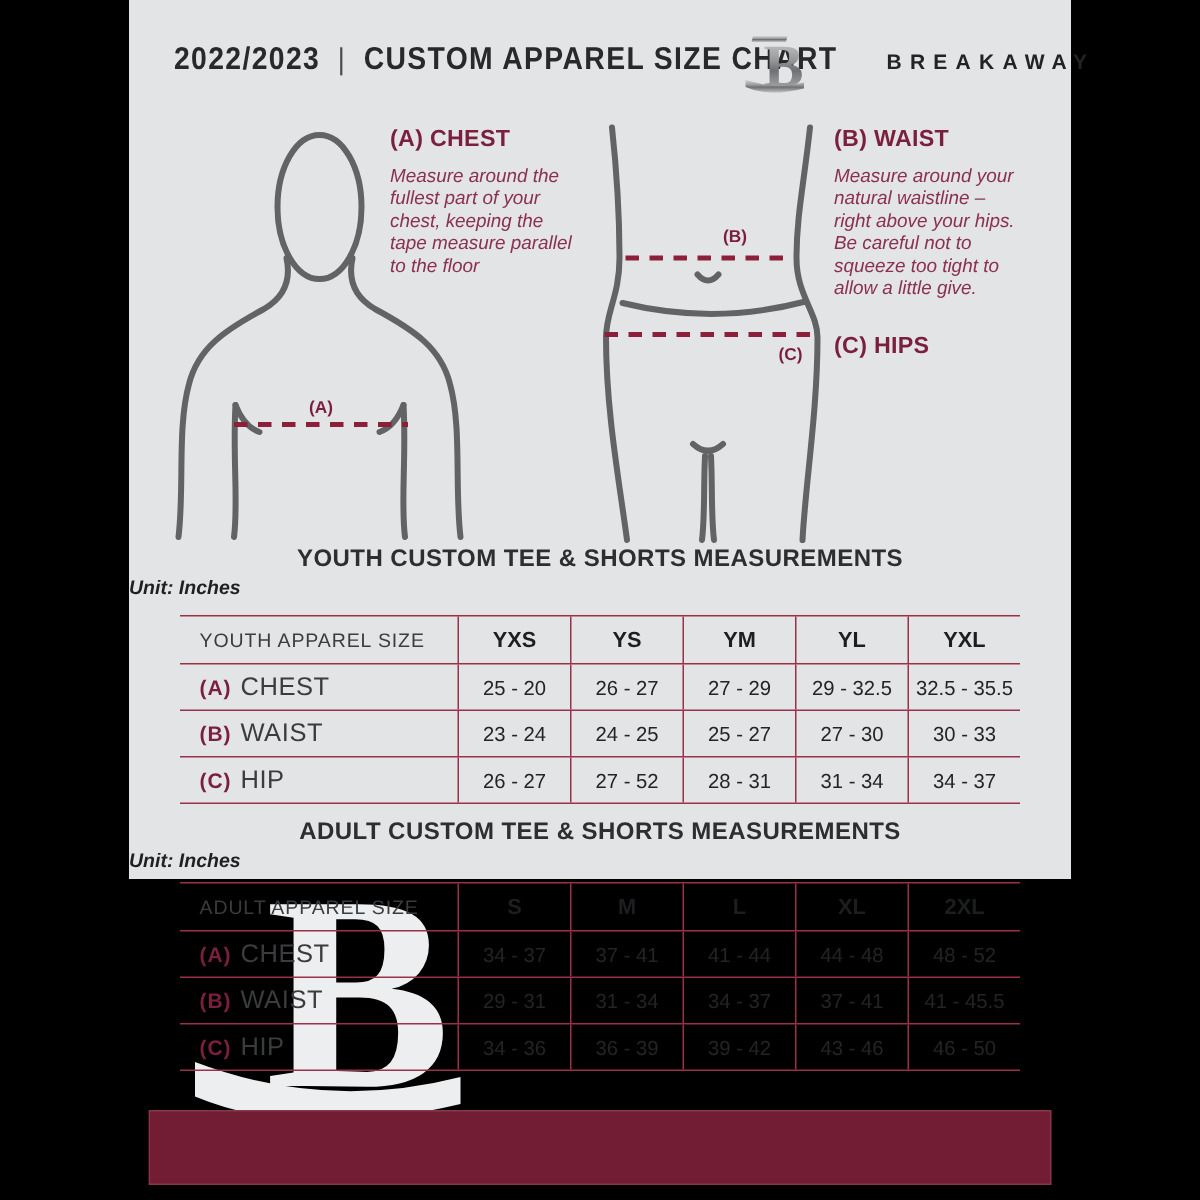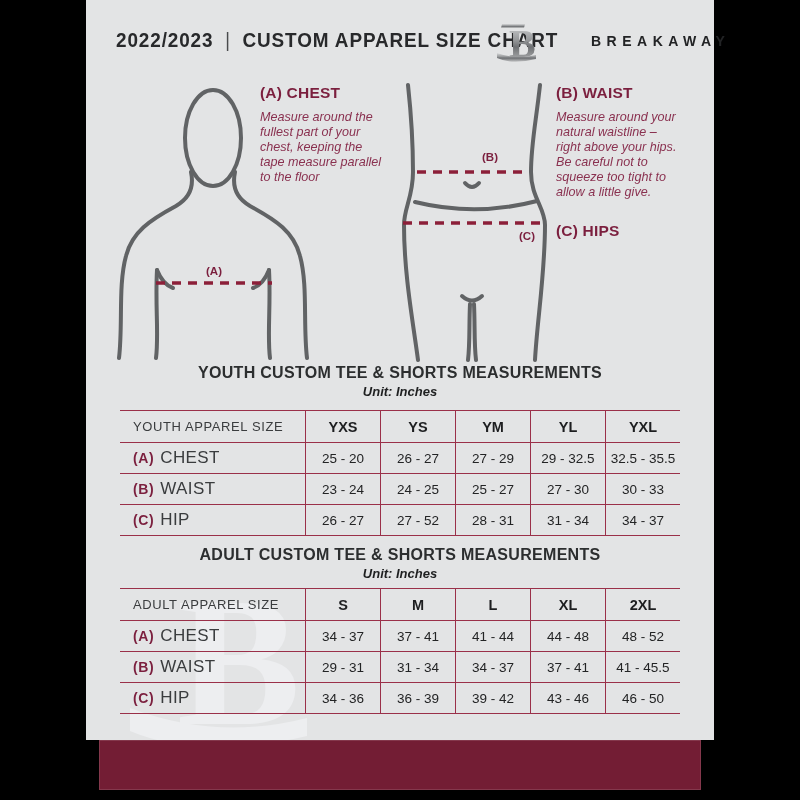--- a/index.html
+++ b/index.html
@@ -1,21 +1,21 @@
 <!DOCTYPE html>
 <html><head>
 <meta charset="utf-8">
 <style>
   html,body{margin:0;padding:0;}
   body{
     width:800px;height:800px;background:#000;position:relative;overflow:hidden;
     font-family:"Liberation Sans",sans-serif;
   }
   .page{
-    position:absolute;left:86px;top:0;width:628px;height:740px;
+    position:absolute;left:86px;top:0;width:628px;height:586px;
     background:#e3e4e5;
   }
   
   .hdr-title{
     position:absolute;left:30px;top:28px;display:flex;align-items:center;gap:13px;
     transform:scaleX(.9);transform-origin:left center;
     font-weight:bold;font-size:21px;letter-spacing:1px;color:#28292b;white-space:nowrap;
   }
   .hdr-title .pipe{font-weight:normal;color:#4a4b4d;font-size:20px;}
   .logo-svg{position:absolute;left:408px;top:16px;}
@@ -28,21 +28,21 @@
   .fig path,.fig ellipse{fill:none;stroke:#616365;stroke-width:4;stroke-linecap:round;}
   .meas-line{stroke:#8c1f39;stroke-width:3.4;stroke-dasharray:9 7;}
   .marker{font-family:"Liberation Sans",sans-serif;font-size:11.5px;font-weight:bold;fill:#7b1f3e;}
   
   .mblock{position:absolute;width:148px;}
   .mblock h3{margin:0 0 8px 0;font-size:15.5px;font-weight:bold;color:#7b1f3e;letter-spacing:.2px;}
   .mblock p{margin:0;font-size:12.6px;line-height:15px;font-style:italic;color:#8a3150;white-space:pre-line;}
   
   .sec-title{position:absolute;left:0;width:628px;text-align:center;font-weight:bold;
     font-size:16px;letter-spacing:.3px;color:#2c2e2f;}
-  .sec-unit{position:absolute;left:0;width:628px;text-align:center;font-style:italic;
+  .sec-unit{position:absolute;left:0;width:628px;font-style:italic;
     font-weight:bold;font-size:13px;color:#1f2021;}
   
   .size-table{position:absolute;left:34px;width:560px;border-bottom:1.6px solid #9a3049;z-index:2;}
   .t-row{display:flex;border-top:1.6px solid #9a3049;height:31px;box-sizing:border-box;}
   .t-row.t-head{height:32px;}
   .cell{box-sizing:border-box;display:flex;align-items:center;justify-content:center;}
   .cell + .cell{border-left:1.1px solid #9a3049;}
   .c-label{width:185px;justify-content:flex-start;padding-left:13px;
     font-size:13px;letter-spacing:.6px;color:#3a3c3e;}
   .c-size{flex:1;font-weight:bold;font-size:14.5px;color:#1d1e20;}

